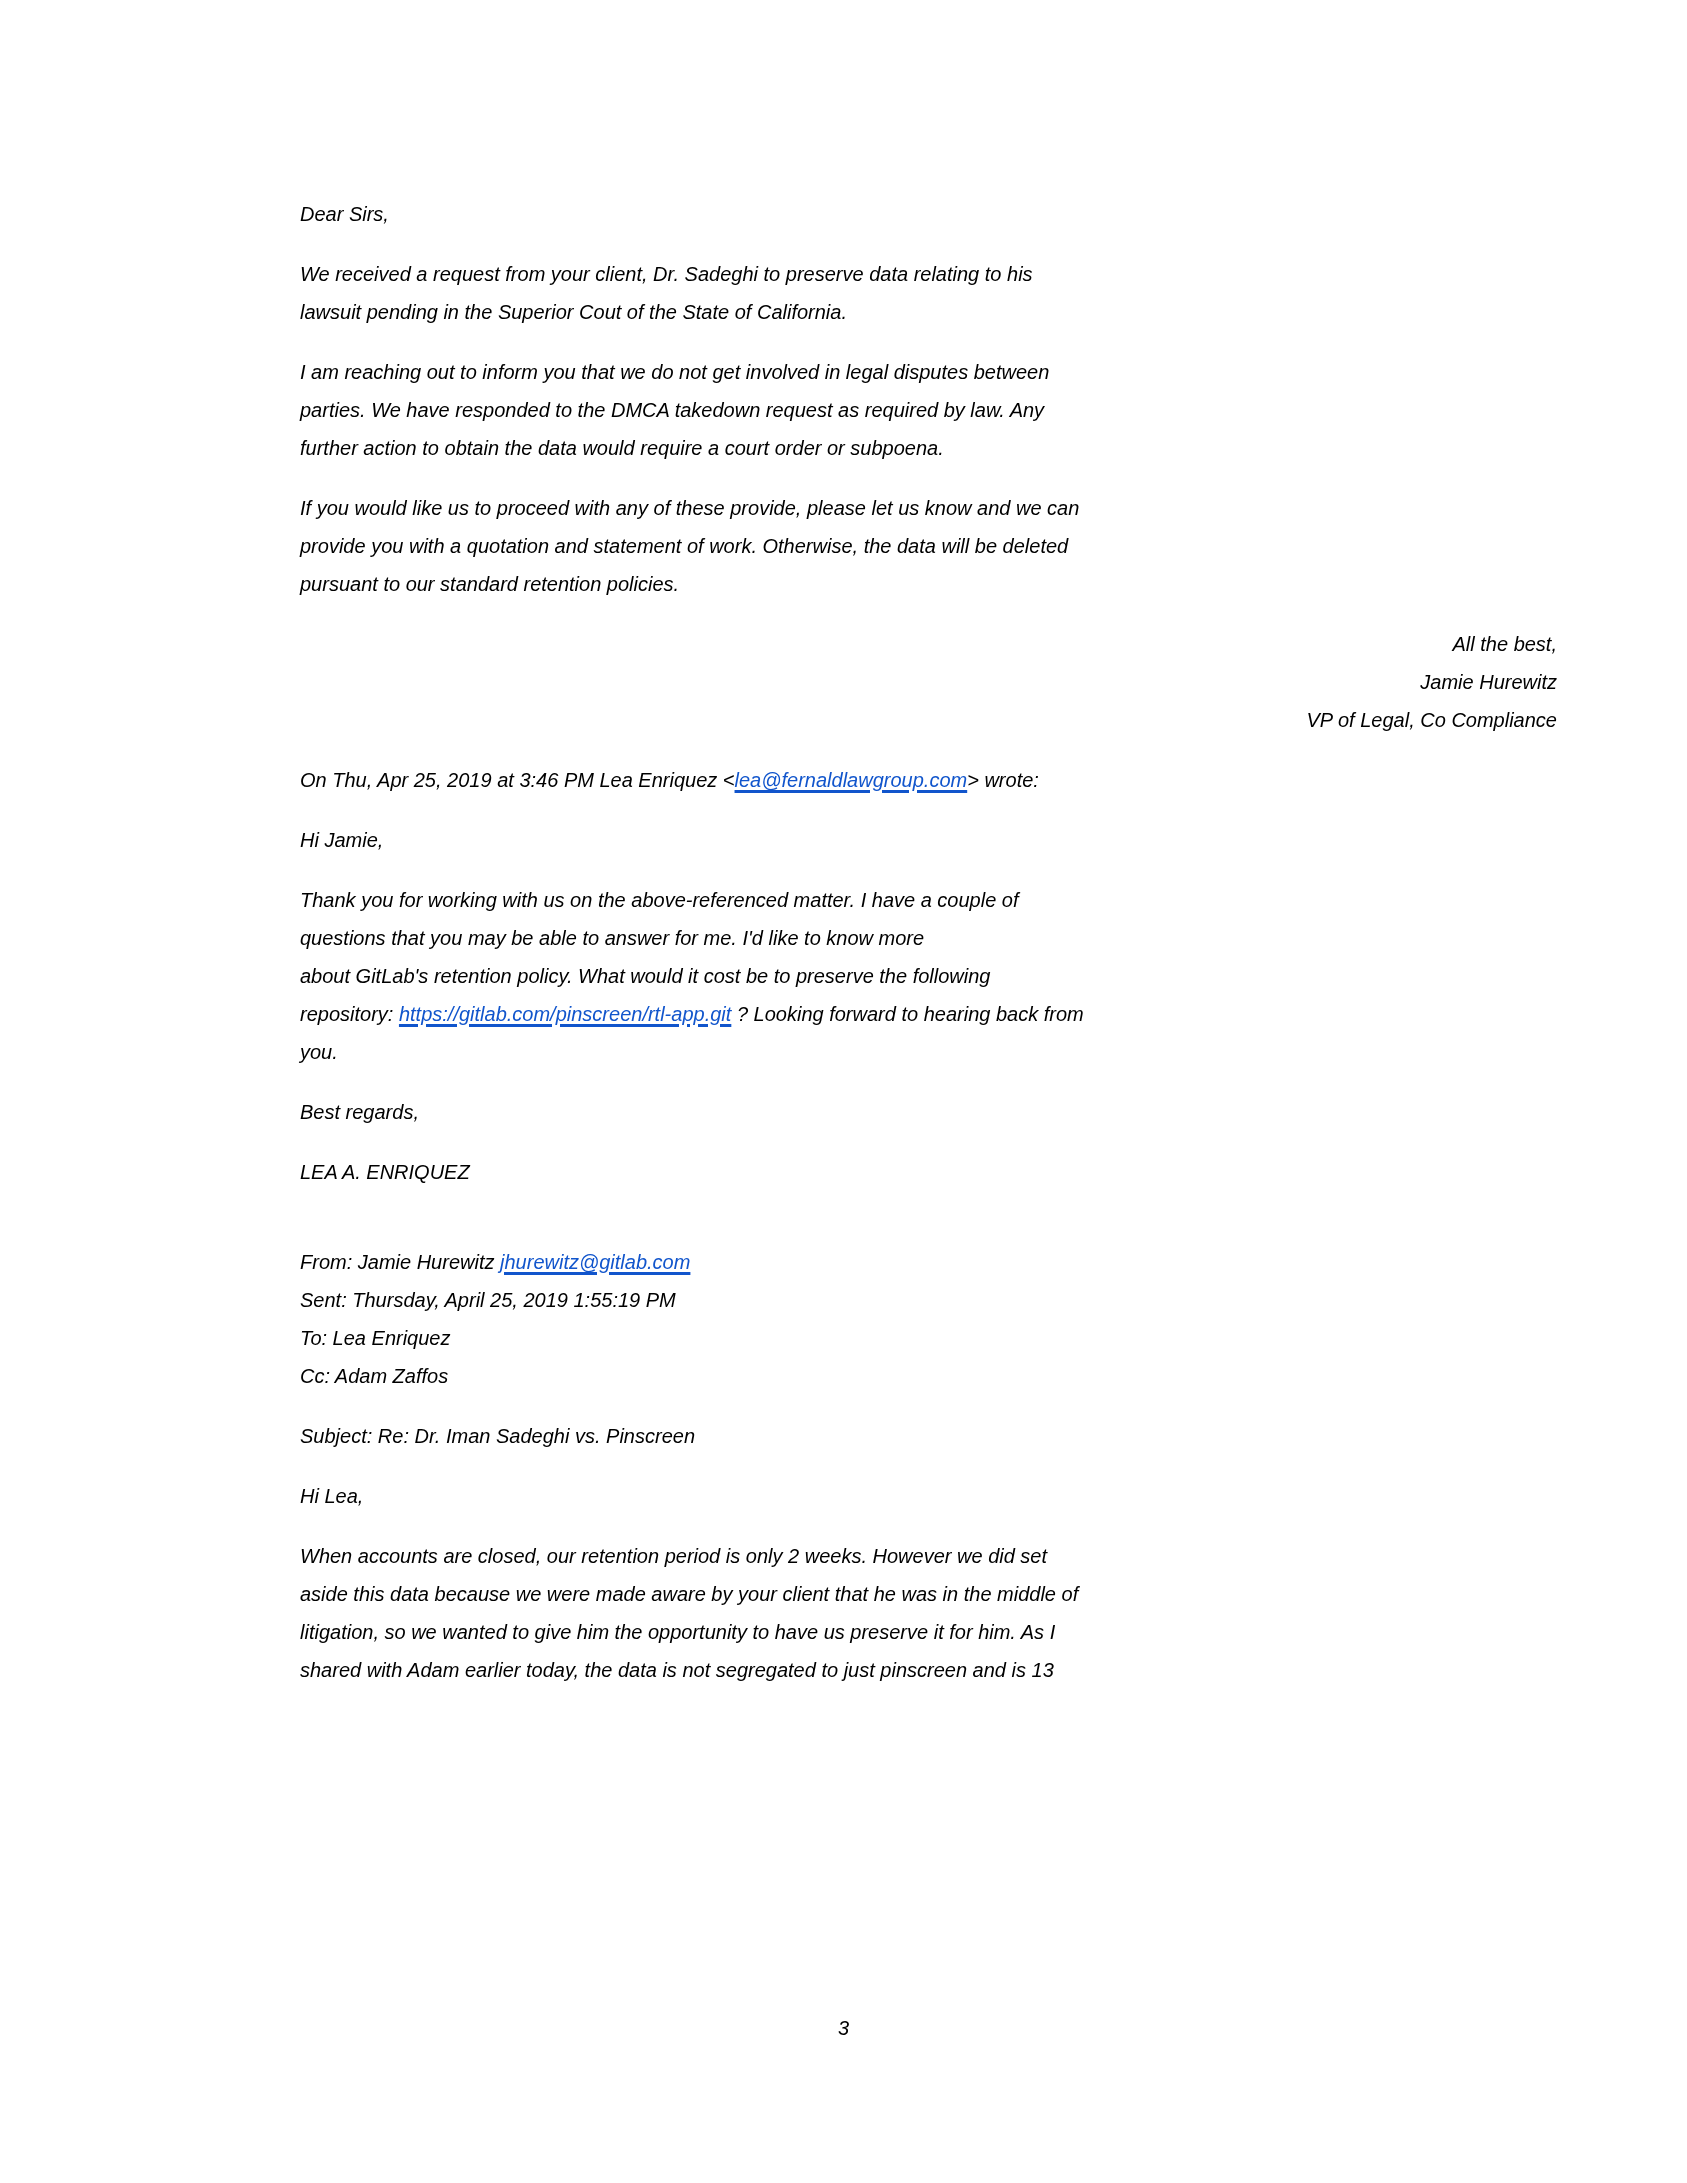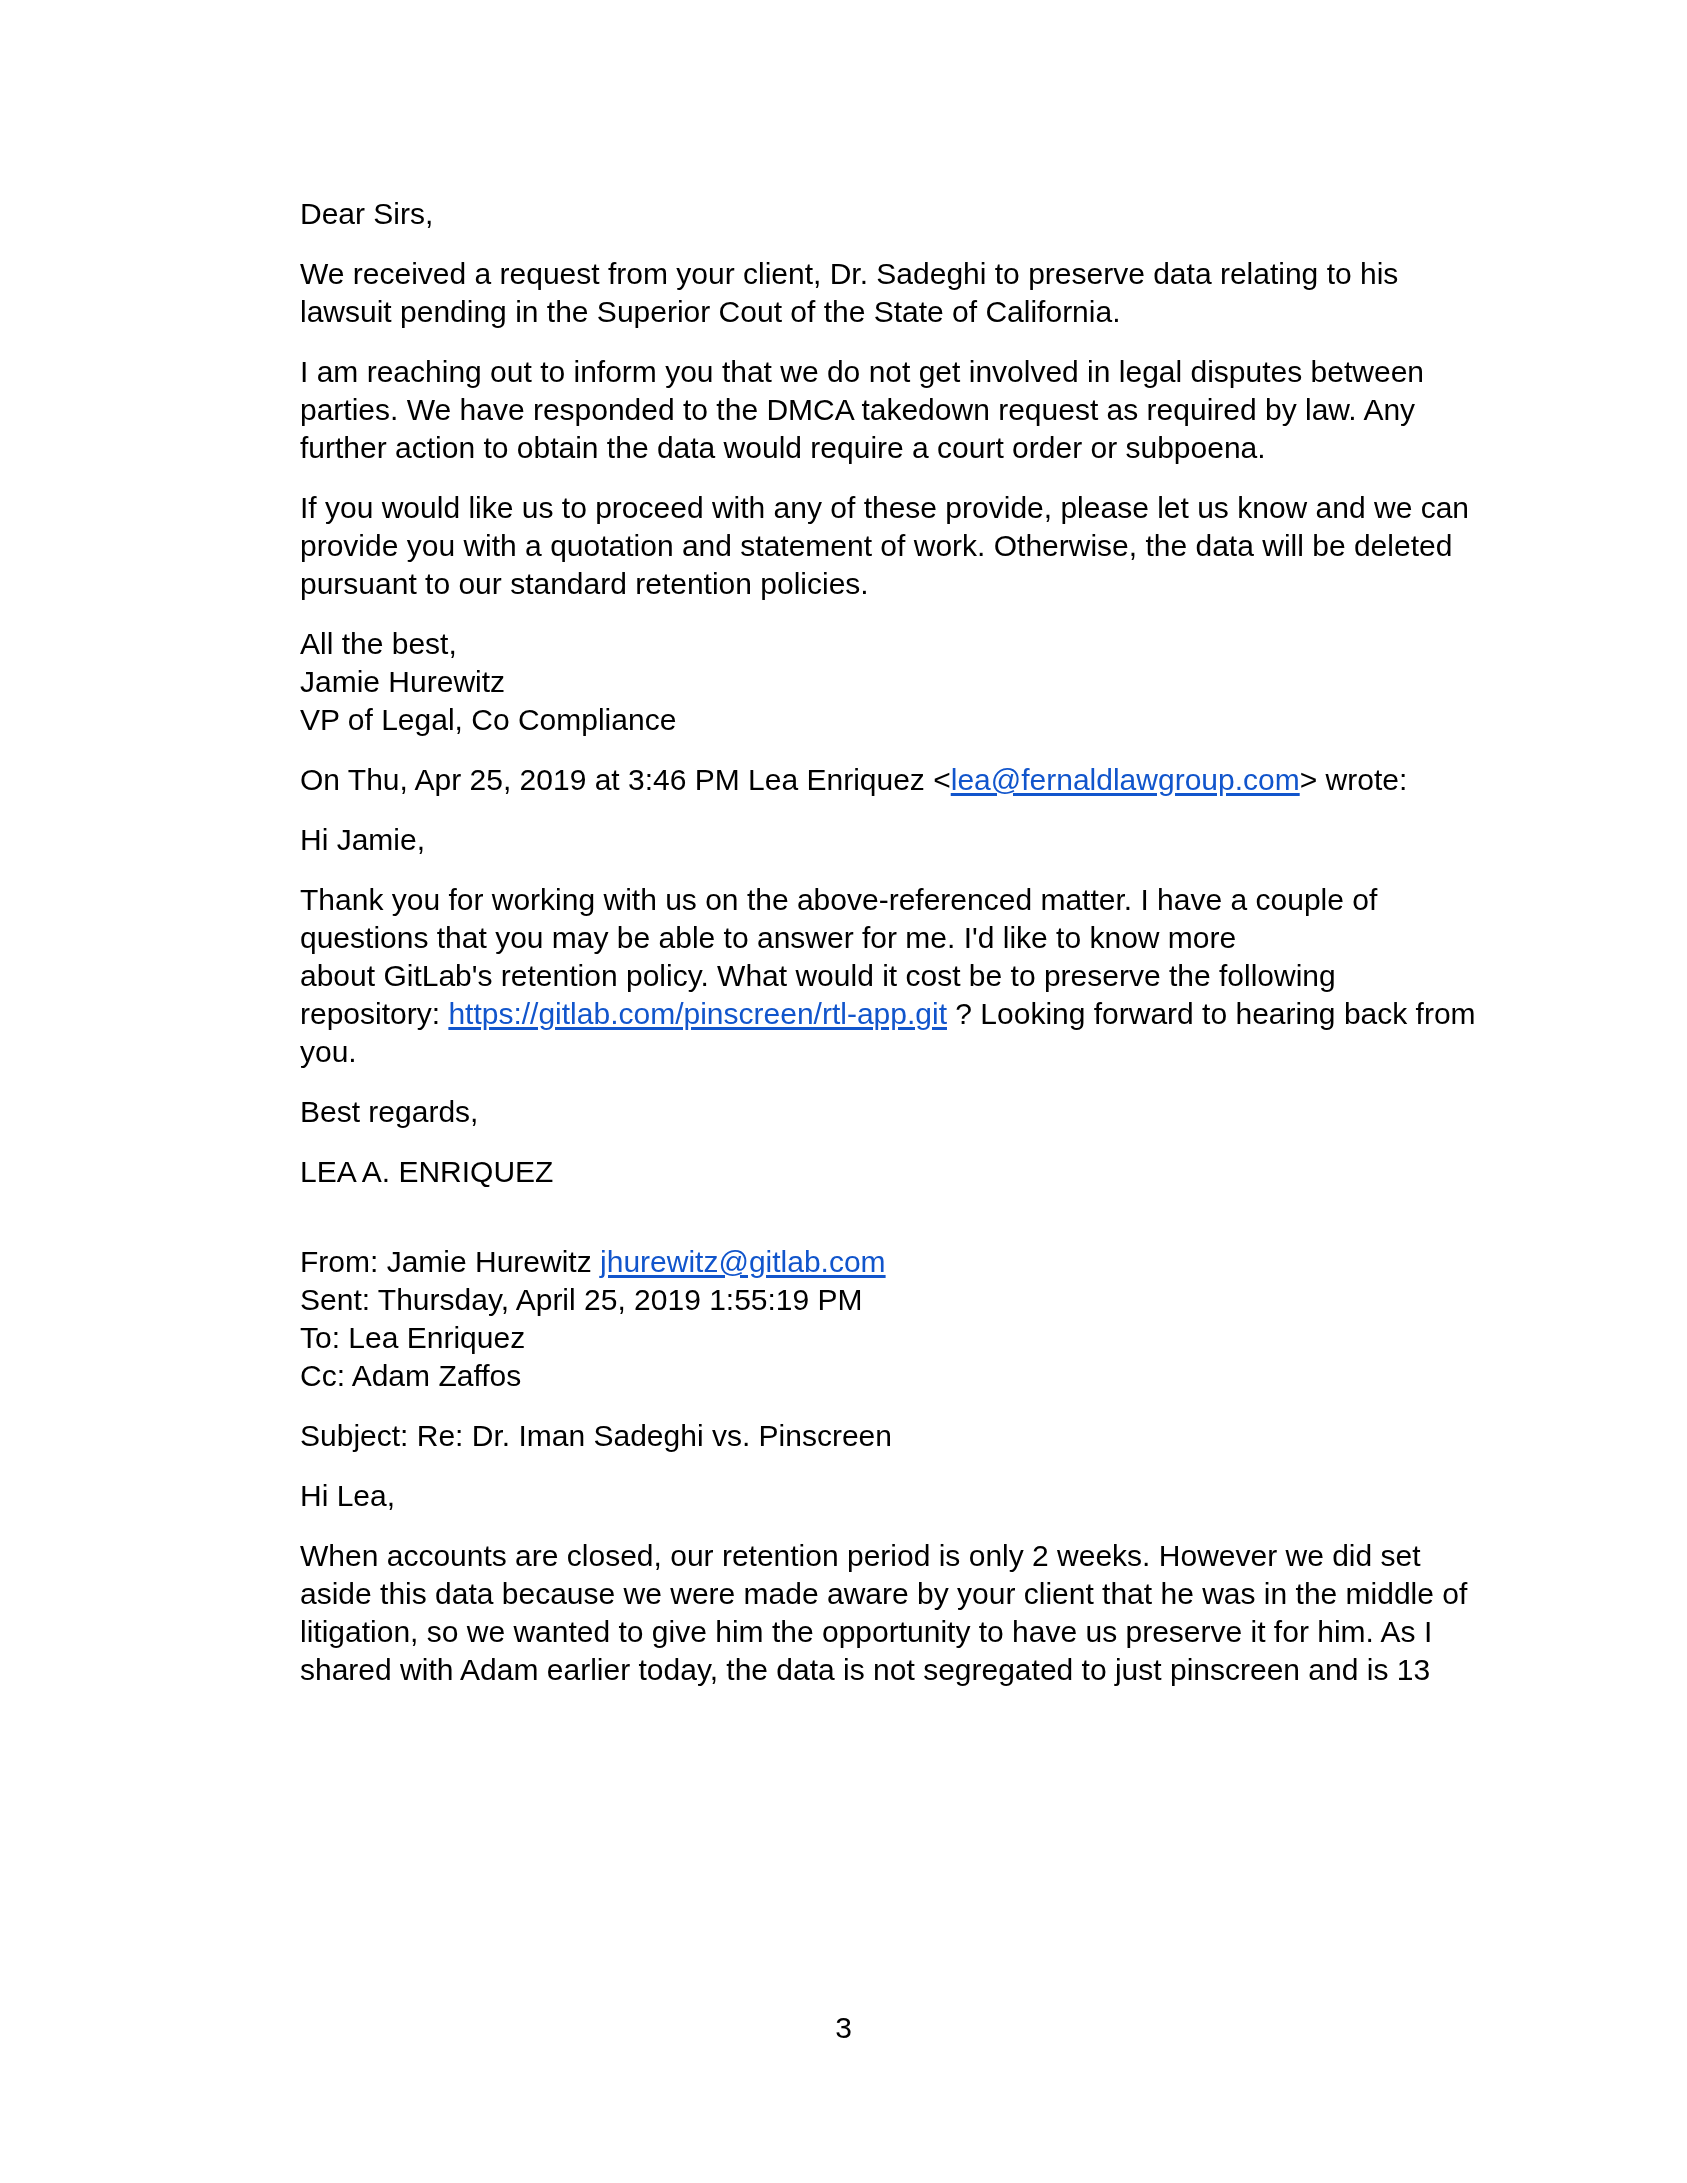--- a/index.html
+++ b/index.html
@@ -7,35 +7,36 @@
     padding: 0;
     background: #ffffff;
   }
   .page {
     position: relative;
     width: 1687px;
     height: 2183px;
     background: #ffffff;
     color: #000000;
     font-family: "Liberation Sans", "DejaVu Sans", sans-serif;
-    font-size: 30px;
+    font-size: 20px;
     line-height: 38px;
     overflow: hidden;
+    font-style: italic;
   }
   .content {
     position: absolute;
     left: 300px;
     top: 195px;
     width: 1257px;
   }
   .para {
     margin: 0 0 22px 0;
     white-space: pre-line;
   }
-  .mt8  { margin-top: 5.3px; }
+  .mt8  { margin-top: 5.3px; text-align: right; }
   .mt13 { margin-top: 8.6px; }
   .mt19 { margin-top: 1px; }
   .mt48 { margin-top: 12px; }
   .mt79 { margin-top: 52px; }
   .link {
     color: var(--link-color, #1155cc);
     text-decoration: underline;
     text-decoration-thickness: 2.6px;
     text-underline-offset: 3.3px;
     cursor: pointer;

